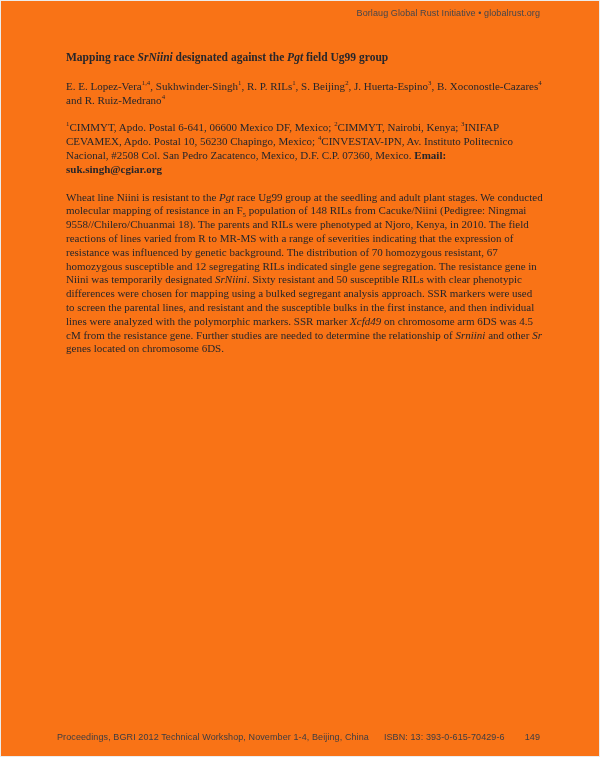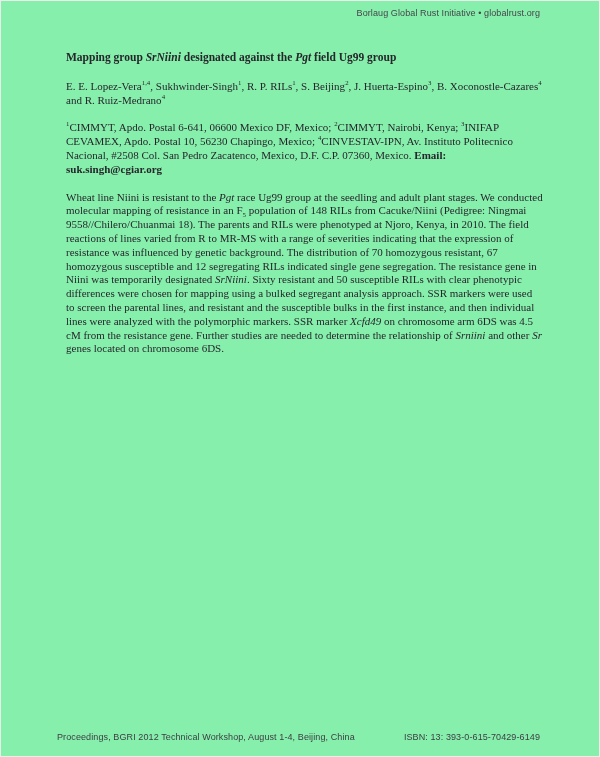--- a/index.html
+++ b/index.html
@@ -7,21 +7,21 @@
     width: 600px;
     height: 757px;
     background: #ffffff;
     position: relative;
     overflow: hidden;
     font-family: "Liberation Serif", serif;
   }
   .page {
     position: absolute;
     inset: 0;
-    background: #86efac;
+    background: #f97316;
     box-shadow: inset 0 0 0 1px #ececec;
     padding-left: 42px;
   }
   
   .running-header {
     position: absolute;
     top: 8px;
     left: 0;
     right: 60px;
     text-align: right;
@@ -62,40 +62,40 @@
     left: 57px;
     right: 60px;
     display: flex;
     align-items: baseline;
     font-family: "Liberation Sans", sans-serif;
     font-size: 9px;
     color: #3d3d43;
     letter-spacing: 0.1px;
   }
   .footer-left { flex: 1 1 auto; }
-  .footer-page-number { }
+  .footer-page-number { margin-left: 20px; }
 </style>
 </head>
 <body>
 
 <div class="page">
 
   <div class="running-header">Borlaug Global Rust Initiative • globalrust.org</div>
 
   <div class="content">
 
-    <h1 class="article-title"><span>Mapping group </span><span class="i">SrNiini</span><span> designated against the </span><span class="i">Pgt</span><span> field Ug99 group</span></h1>
+    <h1 class="article-title"><span>Mapping race </span><span class="i">SrNiini</span><span> designated against the </span><span class="i">Pgt</span><span> field Ug99 group</span></h1>
 
     <p class="block"><span>E. E. Lopez-Vera</span><sup>1,4</sup><span>, Sukhwinder-Singh</span><sup>1</sup><span>, R. P. RILs</span><sup>1</sup><span>, S. Beijing</span><sup>2</sup><span>, J. Huerta-Espino</span><sup>3</sup><span>, B. Xoconostle-Cazares</span><sup>4</sup><span> and R. Ruiz-Medrano</span><sup>4</sup></p>
 
     <p class="block"><sup>1</sup><span>CIMMYT, Apdo. Postal 6-641, 06600 Mexico DF, Mexico; </span><sup>2</sup><span>CIMMYT, Nairobi, Kenya; </span><sup>3</sup><span>INIFAP CEVAMEX, Apdo. Postal 10, 56230 Chapingo, Mexico; </span><sup>4</sup><span>CINVESTAV-IPN, Av. Instituto Politecnico Nacional, #2508 Col. San Pedro Zacatenco, Mexico, D.F. C.P. 07360, Mexico. </span><span class="b">Email: suk.singh@cgiar.org</span></p>
 
     <p class="abstract"><span>Wheat line Niini is resistant to the </span><span class="i">Pgt</span><span> race Ug99 group at the seedling and adult plant stages. We conducted molecular mapping of resistance in an F</span><sub>5</sub><span> population of 148 RILs from Cacuke/Niini (Pedigree: Ningmai 9558//Chilero/Chuanmai 18). The parents and RILs were phenotyped at Njoro, Kenya, in 2010. The field reactions of lines varied from R to MR-MS with a range of severities indicating that the expression of resistance was influenced by genetic background. The distribution of 70 homozygous resistant, 67 homozygous susceptible and 12 segregating RILs indicated single gene segregation. The resistance gene in Niini was temporarily designated </span><span class="i">SrNiini</span><span>. Sixty resistant and 50 susceptible RILs with clear phenotypic differences were chosen for mapping using a bulked segregant analysis approach. SSR markers were used to screen the parental lines, and resistant and the susceptible bulks in the first instance, and then individual lines were analyzed with the polymorphic markers. SSR marker </span><span class="i">Xcfd49</span><span> on chromosome arm 6DS was 4.5 cM from the resistance gene. Further studies are needed to determine the relationship of </span><span class="i">Srniini</span><span> and other </span><span class="i">Sr</span><span> genes located on chromosome 6DS.</span></p>
 
   </div>
 
   <div class="running-footer">
-    <span class="footer-left">Proceedings, BGRI 2012 Technical Workshop, August 1-4, Beijing, China</span>
+    <span class="footer-left">Proceedings, BGRI 2012 Technical Workshop, November 1-4, Beijing, China</span>
     <span class="footer-isbn">ISBN: 13: 393-0-615-70429-6</span>
     <span class="footer-page-number">149</span>
   </div>
 
 </div>
 
 </body></html>

